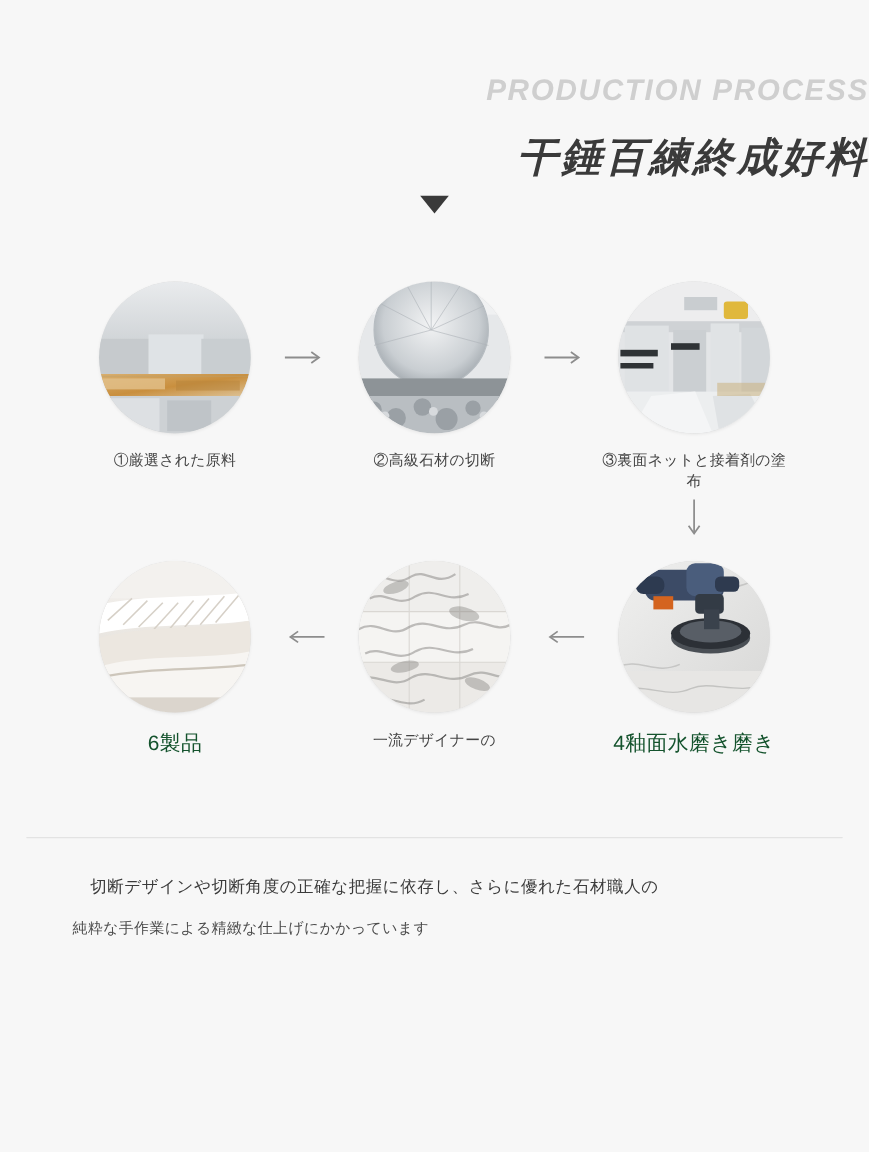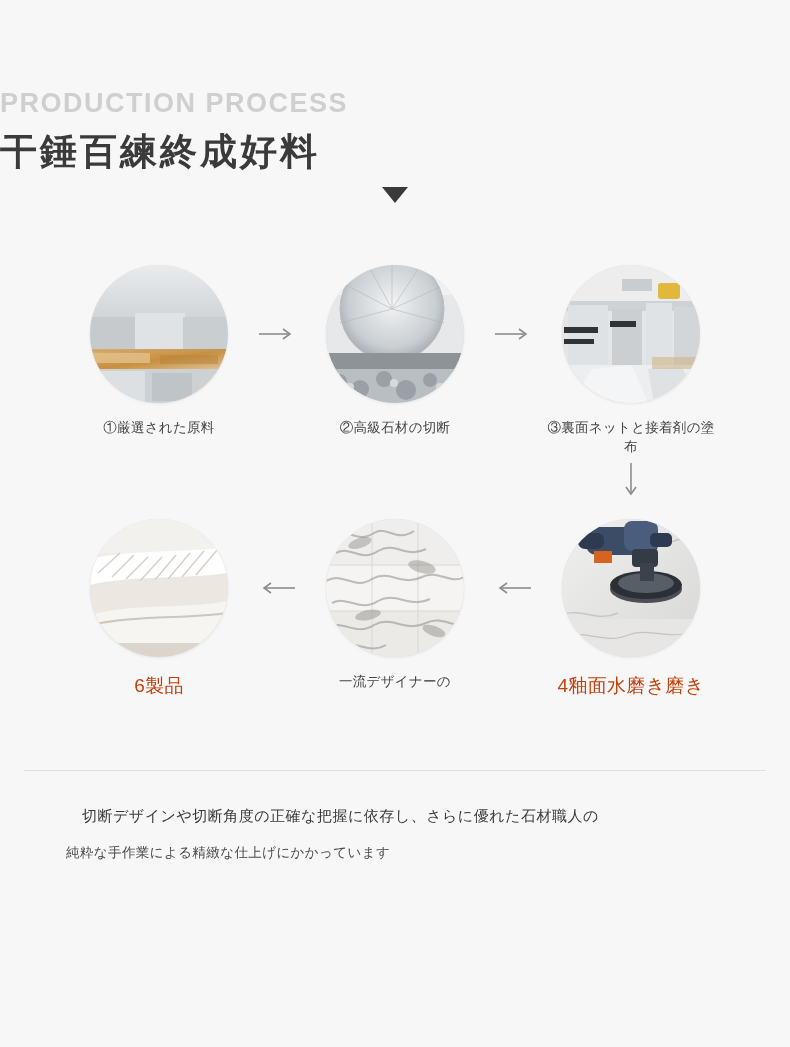--- a/index.html
+++ b/index.html
@@ -16,32 +16,33 @@
   }
   .page {
     position: relative;
     width: 790px;
     height: 1047px;
     background: #f7f7f7;
   }
 
   
   .header {
-    padding-top: 87px;
-    text-align: left;
+    padding-top: 66px;
+    text-align: right;
+    font-style: italic;
   }
   .eyebrow {
     font-size: 27px;
     font-weight: bold;
     letter-spacing: 1.5px;
     color: #cfcfcf;
     line-height: 1.2;
   }
   .headline {
-    margin-top: 8px;
+    margin-top: 20px;
     font-size: 37px;
     font-weight: bold;
     color: #3a3a3a;
     letter-spacing: 3px;
   }
   .caret {
     margin: 10px auto 0 auto;
     width: 0;
     height: 0;
     border-left: 13px solid transparent;
@@ -80,21 +81,21 @@
   .thumb svg { display: block; }
   .caption {
     margin-top: 16px;
     font-size: 13.5px;
     color: #444;
     line-height: 1.4;
     letter-spacing: 0.3px;
   }
   .caption.mid {
     font-size: 19px;
-    color: #c2410c;
+    color: #14532d;
   }
   .arrow-h {
     width: 56px;
     height: 138px;
     display: flex;
     align-items: center;
     justify-content: center;
     color: #8d8d8d;
   }
   .arrow-down {

